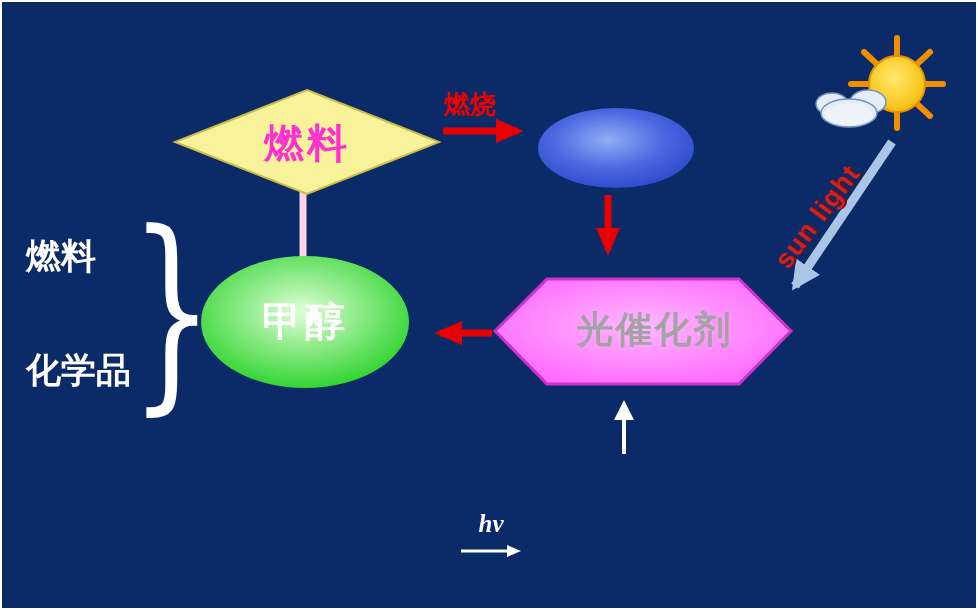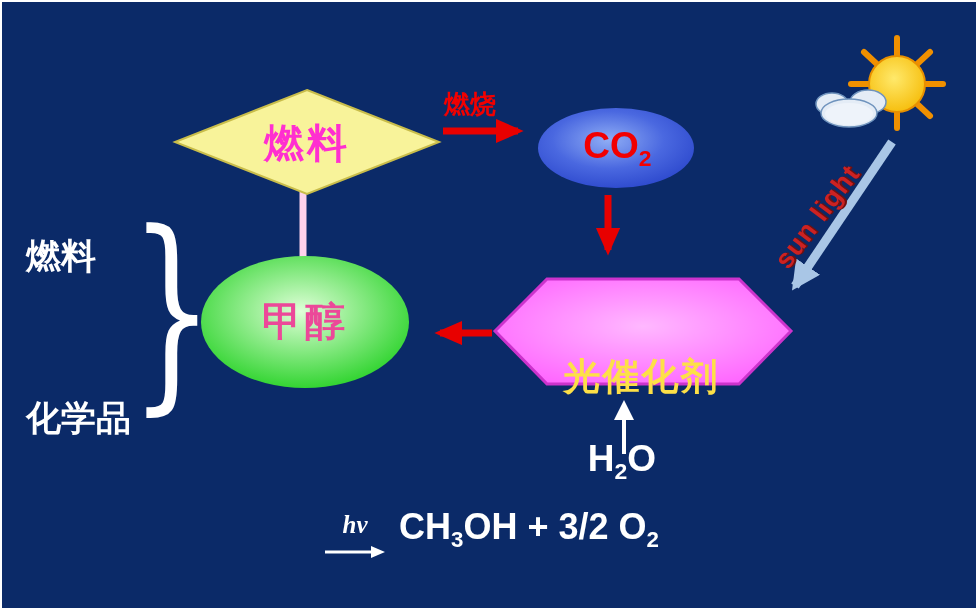--- a/index.html
+++ b/index.html
@@ -11,24 +11,24 @@
     box-sizing:border-box;
     overflow:hidden;
     font-family:"Liberation Sans","DejaVu Sans",sans-serif;
   }
   .abs{position:absolute;}
   .lbl{font-weight:bold;text-align:center;line-height:1.15;}
   sub{font-size:.62em;}
   #fuel-label{left:173px;top:118px;width:264px;font-size:40px;color:#ff2fd0;letter-spacing:3px;}
   #combustion-label{left:434px;top:88px;width:68px;font-size:26px;color:#f20000;}
   #co2-label{left:537px;top:123px;width:157px;font-size:37px;color:#f20000;}
-  #photocat-label{left:491px;top:307px;width:297px;font-size:37px;color:#fde047;letter-spacing:2px;margin-top:47px;}
-  #methanol-label{left:199px;top:296px;width:208px;font-size:40px;color:#ec4899;letter-spacing:3px;}
+  #photocat-label{left:504px;top:307px;width:297px;font-size:37px;color:#a3a3a3;letter-spacing:2px;}
+  #methanol-label{left:199px;top:296px;width:208px;font-size:40px;color:#ffffff;letter-spacing:3px;}
   #side-fuel{left:24px;top:234px;width:120px;font-size:35px;color:#ffffff;font-weight:600;text-align:left;}
-  #side-chem{left:24px;top:348px;width:160px;font-size:35px;color:#ffffff;font-weight:600;text-align:left;margin-top:48px;}
+  #side-chem{left:24px;top:348px;width:160px;font-size:35px;color:#ffffff;font-weight:600;text-align:left;}
   #brace{left:128px;top:214px;height:192px;font-family:"DejaVu Serif","Liberation Serif",serif;
          font-size:212px;line-height:188px;color:#ffffff;font-weight:normal;
          transform:scaleX(.62);transform-origin:left center;}
   #sunlight-label{left:779px;top:248px;font-size:27px;font-weight:bold;color:#cc2222;
                   transform:rotate(-53deg);transform-origin:left center;letter-spacing:1px;
                   text-shadow:1.5px 1.5px 0 #701010;white-space:nowrap;}
   #h2o-label{left:558px;top:436px;width:124px;font-size:37px;color:#ffffff;}
   #equation{left:0;top:504px;width:978px;display:flex;justify-content:center;align-items:center;
             gap:12px;font-size:36px;font-weight:bold;color:#ffffff;}
   .eq-arrow{display:flex;flex-direction:column;align-items:center;transform:translateY(5px);}
@@ -106,40 +106,37 @@
         <ellipse cx="847" cy="111" rx="28" ry="14" fill="#e4ecf6" stroke="#6f93bd" stroke-width="1.5"></ellipse>
         <ellipse cx="847" cy="112" rx="24" ry="11" fill="#eef3fa" stroke="none"></ellipse>
       </g>
     </g>
   </svg>
 
   <div class="abs lbl" id="fuel-label">燃料</div>
 
   <div class="abs lbl" id="combustion-label">燃烧</div>
 
-  <div class="abs lbl" id="co2-label"><span>CO</span><sub>2</sub></div>
 
   <div class="abs lbl" id="photocat-label">光催化剂</div>
 
   <div class="abs lbl" id="methanol-label">甲醇</div>
 
   <div class="abs lbl" id="side-fuel">燃料</div>
   <div class="abs lbl" id="side-chem">化学品</div>
   <div class="abs" id="brace">}</div>
 
   <div class="abs" id="sunlight-label">sun light</div>
 
-  <div class="abs lbl" id="h2o-label"><span>H</span><sub>2</sub><span>O</span></div>
 
   <div class="abs" id="equation">
 
     <span class="eq-arrow">
       <span class="eq-hv">hν</span>
       <svg width="64" height="14">
         <line x1="2" y1="8" x2="50" y2="8" stroke="#ffffff" stroke-width="3"></line>
         <polygon points="48,2 62,8 48,14" fill="#ffffff"></polygon>
       </svg>
     </span>
 
-    <span><span>CH</span><sub>3</sub><span>OH + 3/2 O</span><sub>2</sub></span>
   </div>
 
 </div>
 
 </body></html>

